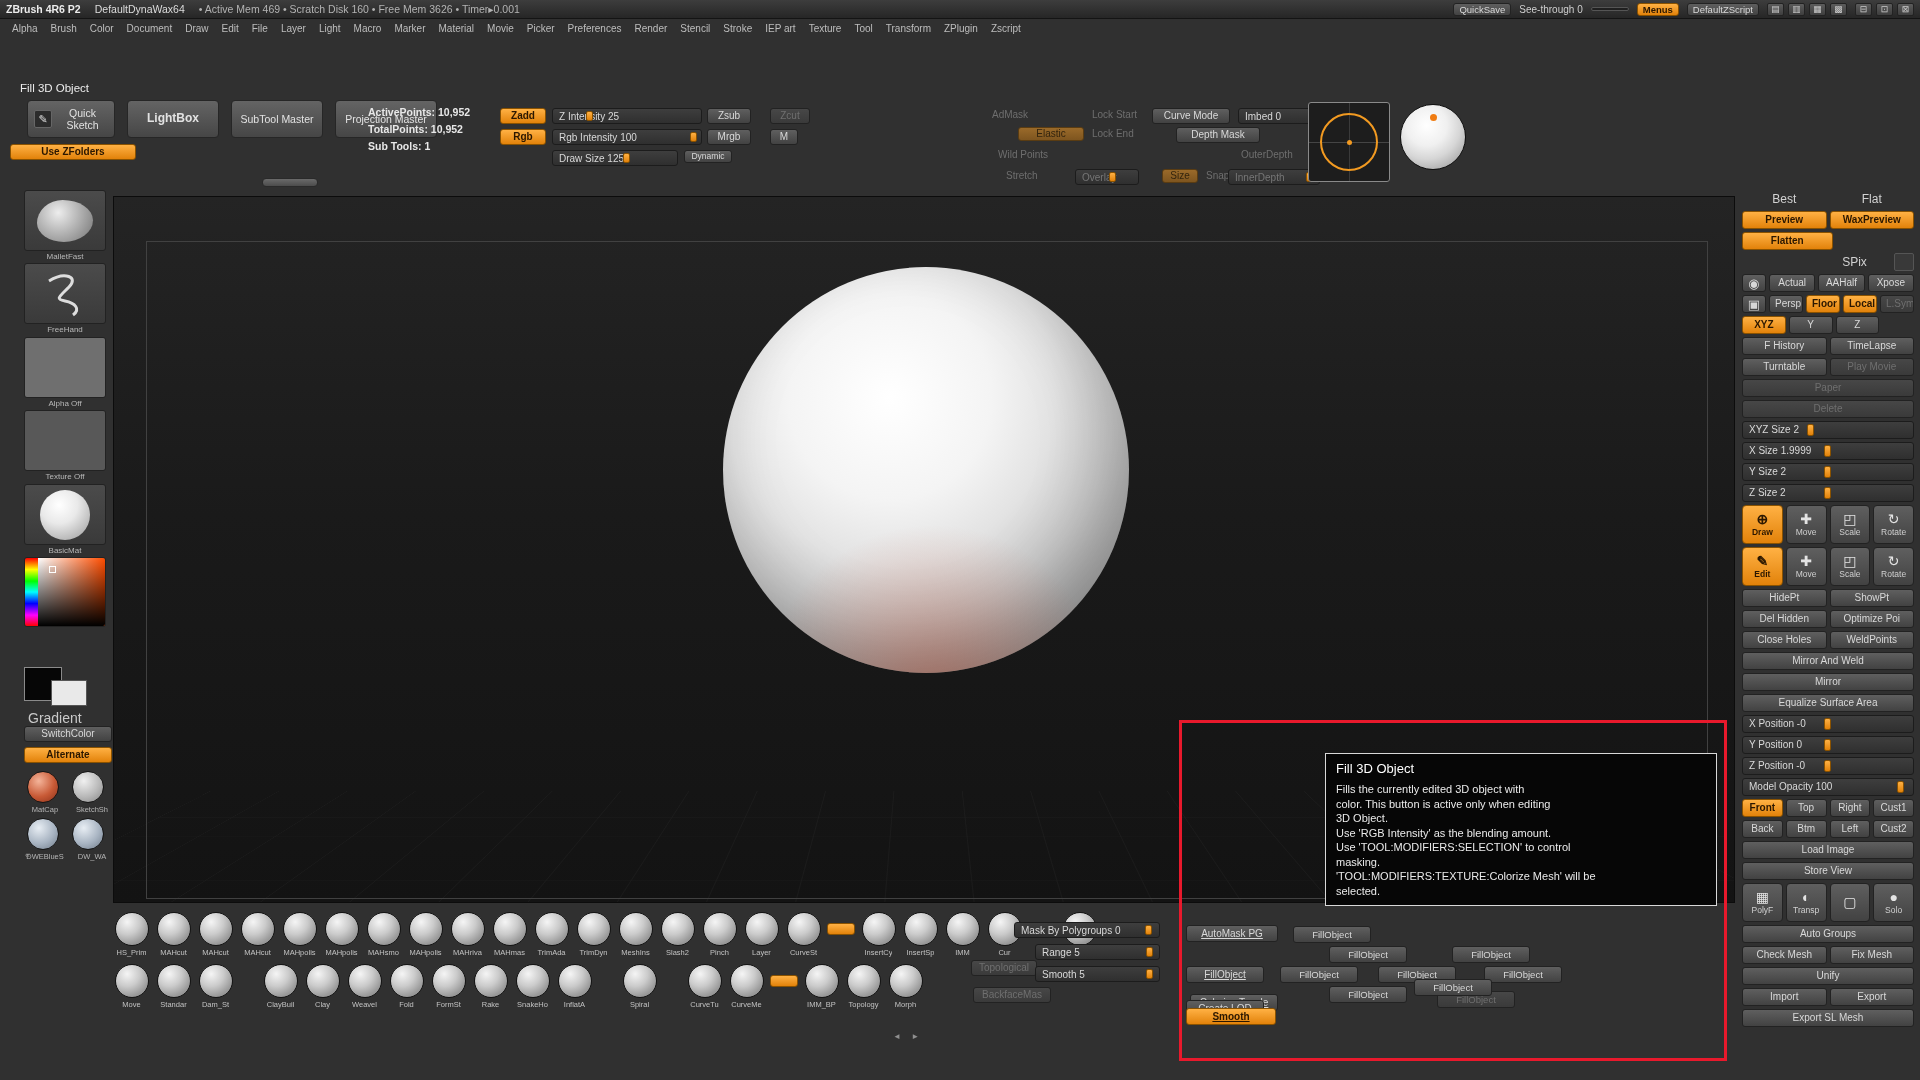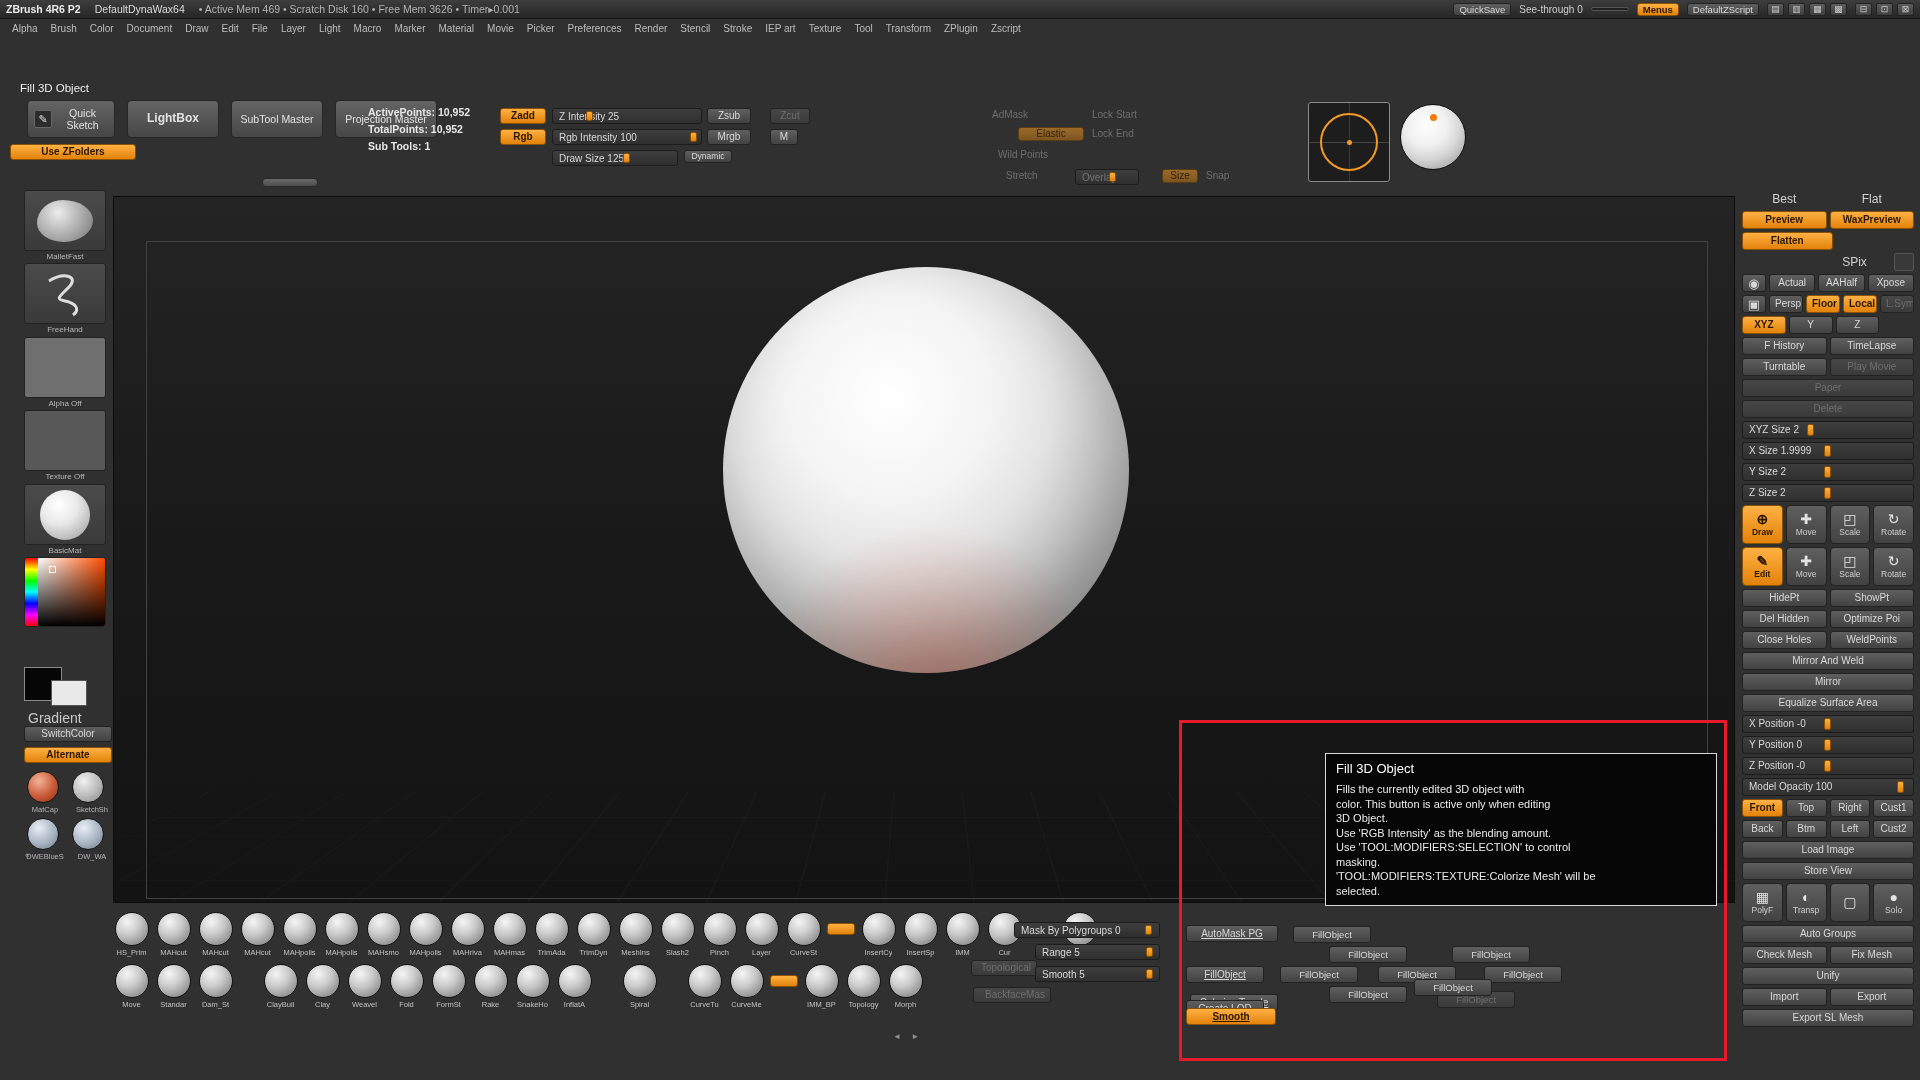--- a/index.html
+++ b/index.html
@@ -141,21 +141,21 @@
   #tray{position:absolute;left:113px;top:912px;width:1050px;}
   .trow{display:flex;gap:5px;height:50px;margin-bottom:2px;align-items:flex-start;}
   .tray-item{width:37px;display:flex;flex-direction:column;align-items:center;}
   .tray-ball{width:34px;height:34px;border-radius:50%;border:1px solid #141414;
     background:radial-gradient(circle at 35% 28%,#f5f5f5,#cbcbcb 40%,#9b9b9b 72%,#7f7f7f);}
   .tray-label{font-size:7.5px;color:#c2c2c2;margin-top:2px;max-width:40px;overflow:hidden;white-space:nowrap;}
   .tray-chip{width:28px;height:12px;margin-top:11px;border-radius:3px;background:linear-gradient(#ffb144,#e2820a);border:1px solid #8a5200;}
   .tray-gap{width:18px;height:10px;}
 
   
-  #mg>*{position:absolute;text-align:right;}
+  #mg>*{position:absolute;}
   #mg>:nth-child(1){left:1014px;top:922px;width:146px;}
   #mg>:nth-child(2){left:1035px;top:944px;width:125px;}
   #mg>:nth-child(3){left:971px;top:960px;width:66px;}
   #mg>:nth-child(4){left:1035px;top:966px;width:125px;}
   #mg>:nth-child(5){left:973px;top:987px;width:78px;}
 
   
   #fillpanel{position:absolute;left:1179px;top:720px;width:548px;height:341px;z-index:55;}
   .fl,.fsc{position:absolute;inset:0;}
   .fl>*{position:absolute;height:17px;line-height:15px;text-decoration:underline;}
@@ -311,20 +311,33 @@
         <div class="dimlb">Lock End</div>
         <div class="dimlb">Wild Points</div>
         <div class="dimlb">Stretch</div>
         <div class="slider dim">
           <span class="slabel">Overlay</span>
           <i class="handle" style="left: calc(60% - 4px);"></i>
         </div>
         <div class="btn dimorange">Size</div>
         <div class="dimlb">Snap</div>
       </div>
+    <div class="cg" id="cg">
+        <div class="btn">Curve Mode</div>
+        <div class="slider">
+          <span class="slabel">Imbed 0</span>
+          <i class="handle" style="left: calc(88% - 4px);"></i>
+        </div>
+        <div class="btn">Depth Mask</div>
+        <div class="dimlb">OuterDepth</div>
+        <div class="slider dim">
+          <span class="slabel">InnerDepth</span>
+          <i class="handle" style="left: calc(90% - 4px);"></i>
+        </div>
+      </div>
     <div id="depth-preview">
       <div class="hline"></div>
       <div class="vline"></div>
       <div class="ring"></div>
       <div class="dot"></div>
     </div>
     <div id="preview-sphere">
       <div class="pdot"></div>
     </div>
   </div>

